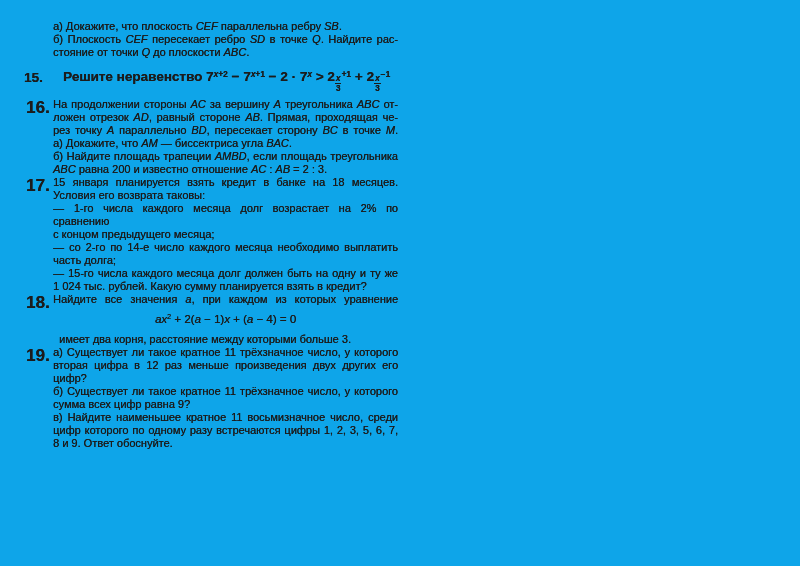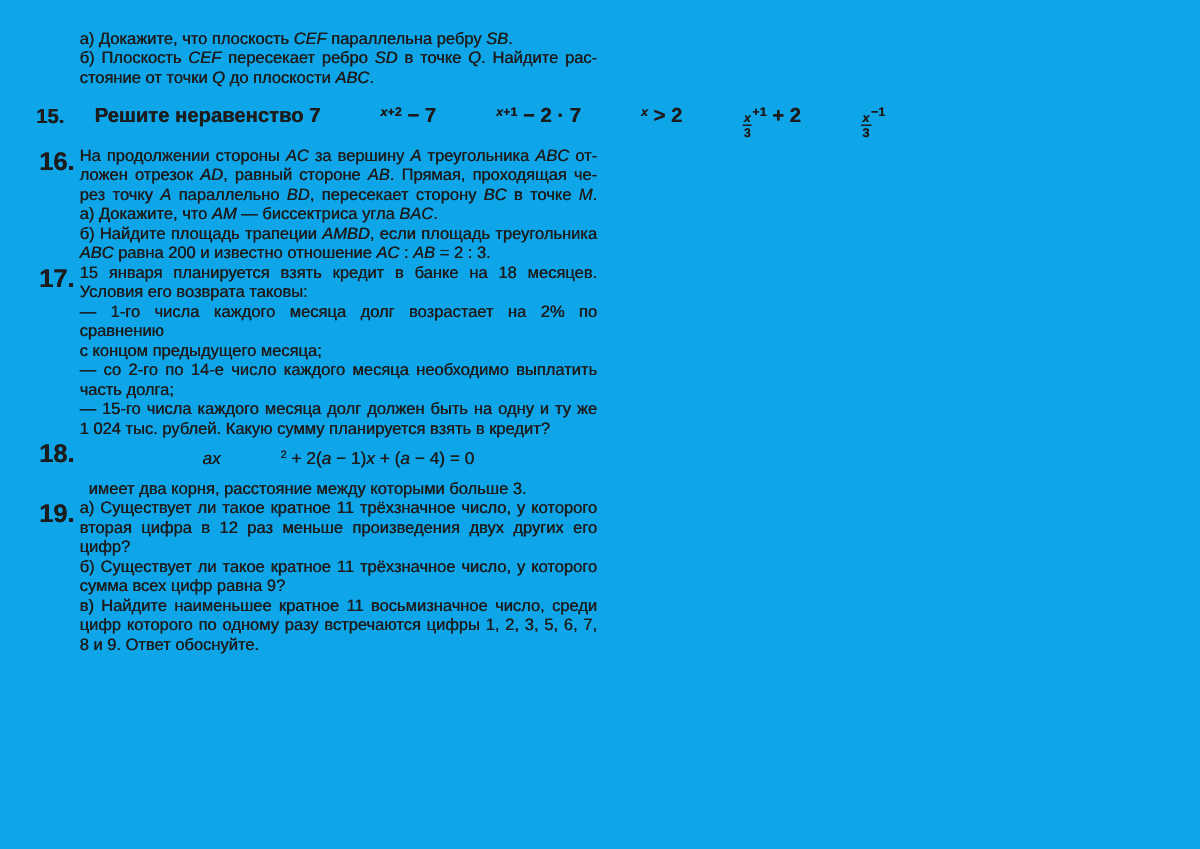--- a/index.html
+++ b/index.html
@@ -9,21 +9,21 @@
     color:#1c1c1c; overflow:hidden;
     text-shadow:0.25px 0 0 currentColor; 
   }
   .content { position:absolute; left:53px; top:20px; width:345px; }
   .problem { position:relative; }
   .num { position:absolute; left:-27px; top:0; font-weight:bold; font-size:17px; }
   .p15 .num { top:11px; font-size:13.5px; left:-29px; }
   .line { font-size:11px; line-height:13px; }
   .line.j { text-align:justify; text-align-last:justify; }
   .i { font-style:italic; }
-  .sup { font-size:0.62em; vertical-align:4px; line-height:0;margin-left:40px; }
+  .sup { font-size:0.62em; vertical-align:4px; line-height:0; }
   .fr { display:inline-flex; flex-direction:column; align-items:center;
         line-height:1.05; vertical-align:-4px; text-align:center; }
   .fr .fn { font-style:italic; padding:0 1px; display:block; }
   .fr .fd { border-top:1px solid currentColor; padding:0 1px; display:block; }
   .disp { padding:8px 0 5px 10px; font-size:13.5px; font-weight:bold; line-height:19px; white-space:nowrap; }
   .f18 { text-align:right; text-align-last:center; font-size:11.5px; padding:7px 0 7px 0; }
 </style>
 </head>
 <body>
 
@@ -59,20 +59,21 @@
         <div class="line"><span>Условия его возврата таковы:</span></div>
         <div class="line j"><span>— 1-го числа каждого месяца долг возрастает на 2% по сравнению</span></div>
         <div class="line"><span>с концом предыдущего месяца;</span></div>
         <div class="line j"><span>— со 2-го по 14-е число каждого месяца необходимо выплатить</span></div>
         <div class="line"><span>часть долга;</span></div>
         <div class="line j"><span>— 15-го числа каждого месяца долг должен быть на одну и ту же</span></div>
         <div class="line"><span>1 024 тыс. рублей. Какую сумму планируется взять в кредит?</span></div>
       </div>
       <div class="problem">
         <span class="num">18.</span>
+        <div class="line j"><span>Найдите все значения </span><span class="i">a</span><span>, при каждом из которых уравнение</span></div>
         <div class="line f18"><span class="i">ax</span><span class="sup"><span>2</span></span><span> + 2(</span><span class="i">a</span><span> − 1)</span><span class="i">x</span><span> + (</span><span class="i">a</span><span> − 4) = 0</span></div>
         <div class="line" style="padding-left: 6px;"><span>имеет два корня, расстояние между которыми больше 3.</span></div>
       </div>
       <div class="problem">
         <span class="num">19.</span>
         <div class="line j"><span>а) Существует ли такое кратное 11 трёхзначное число, у которого</span></div>
         <div class="line j"><span>вторая цифра в 12 раз меньше произведения двух других его</span></div>
         <div class="line"><span>цифр?</span></div>
         <div class="line j"><span>б) Существует ли такое кратное 11 трёхзначное число, у которого</span></div>
         <div class="line"><span>сумма всех цифр равна 9?</span></div>

